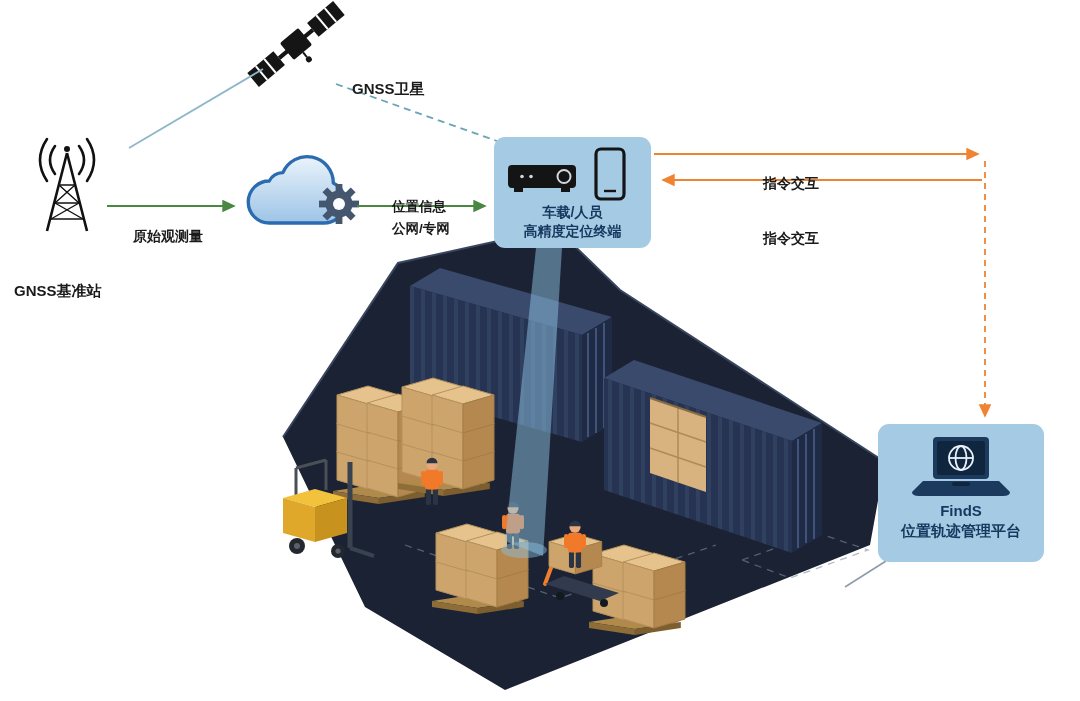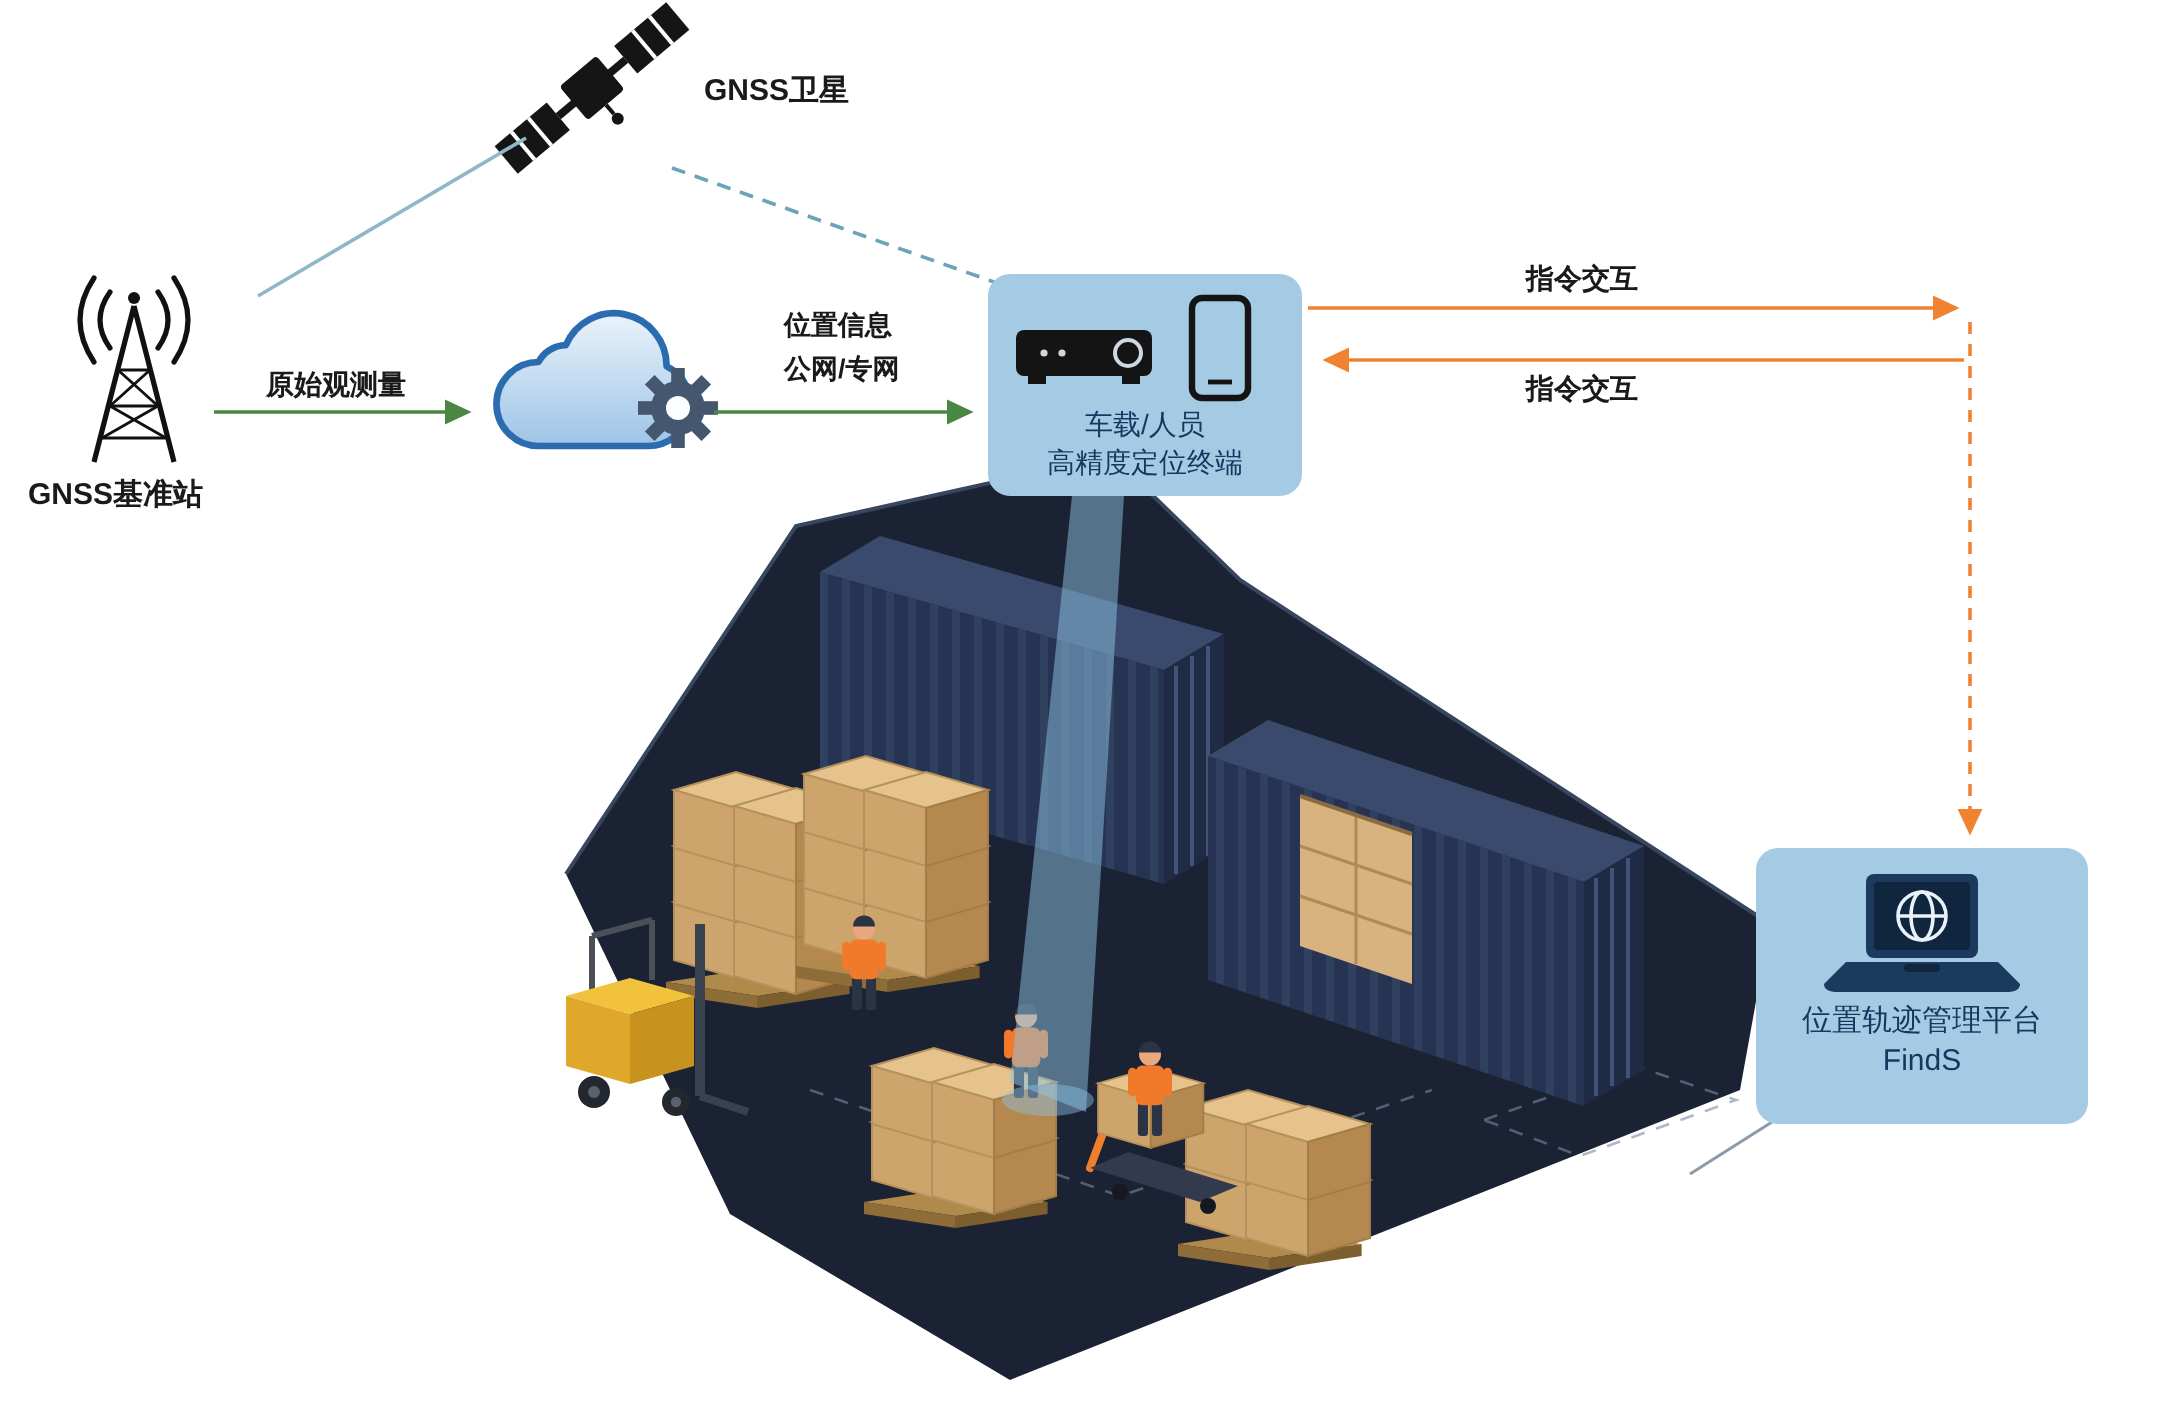--- a/index.html
+++ b/index.html
@@ -1,35 +1,35 @@
 <!DOCTYPE html>
 <html><head>
 <meta charset="utf-8">
 <style>
   html,body{margin:0;padding:0;background:#ffffff;}
   .canvas{
     position:relative;width:1080px;height:701px;background:#ffffff;
     font-family:"Liberation Sans","DejaVu Sans",sans-serif;overflow:hidden;
   }
   svg.scene{position:absolute;left:0;top:0;}
-  .label{position:absolute;color:#1a1a1a;font-weight:600;white-space:nowrap;}
+  .label{position:absolute;color:#1a1a1a;font-weight:600;white-space:nowrap;margin-top:44px;}
   .lbl-satellite{left:352px;top:36px;font-size:15px;}
   .lbl-base{left:14px;top:238px;width:108px;text-align:left;font-size:15px;}
   .lbl-cloud{left:216px;top:240px;width:168px;text-align:center;font-size:15px;line-height:20px;}
   .lbl-cloud .product{font-weight:700;}
   .lbl-raw{left:133px;top:184px;font-size:14px;}
   .lbl-corr{left:392px;top:152px;font-size:13.5px;line-height:22px;}
   .lbl-pos{left:745px;top:131px;width:92px;text-align:center;font-size:14px;}
   .lbl-cmd{left:745px;top:186px;width:92px;text-align:center;font-size:14px;}
   .callout{
     position:absolute;background:#a5cbe4;border-radius:11px;color:#17375e;
     text-align:center;box-sizing:border-box;
   }
   .callout svg{display:block;margin:0 auto;}
-  .callout .txt{font-weight:400;font-size:14px;line-height:19px;}
+  .callout .txt{font-weight:700;font-size:14px;line-height:19px;}
   .callout-terminal{left:494px;top:137px;width:157px;height:111px;padding-top:6px;}
   .callout-finds{left:878px;top:424px;width:166px;height:138px;padding-top:9px;}
   .callout-finds .txt{font-size:15px;line-height:20px;}
 </style>
 </head>
 <body>
 
 <div class="canvas">
 
   <svg class="scene" width="1080" height="701" viewBox="0 0 1080 701">
@@ -268,18 +268,18 @@
       <rect x="51" y="8" width="48" height="34" rx="2" fill="#10263f"></rect>
       <g stroke="#e9f2fa" stroke-width="1.8" fill="none">
         <circle cx="75" cy="25" r="12"></circle>
         <ellipse cx="75" cy="25" rx="5.5" ry="12"></ellipse>
         <line x1="63" y1="25" x2="87" y2="25"></line>
       </g>
       <path d="M37,48 L113,48 L124,59 Q124,63 117,63 L33,63 Q26,63 26,59 Z" fill="#1c3a5e"></path>
       <rect x="66" y="49" width="18" height="4" rx="2" fill="#10263f"></rect>
     </svg>
     <div class="txt">
+      <div>FindS</div>
       <div>位置轨迹管理平台</div>
-      <div>FindS</div>
     </div>
   </div>
 
 </div>
 
 </body></html>

